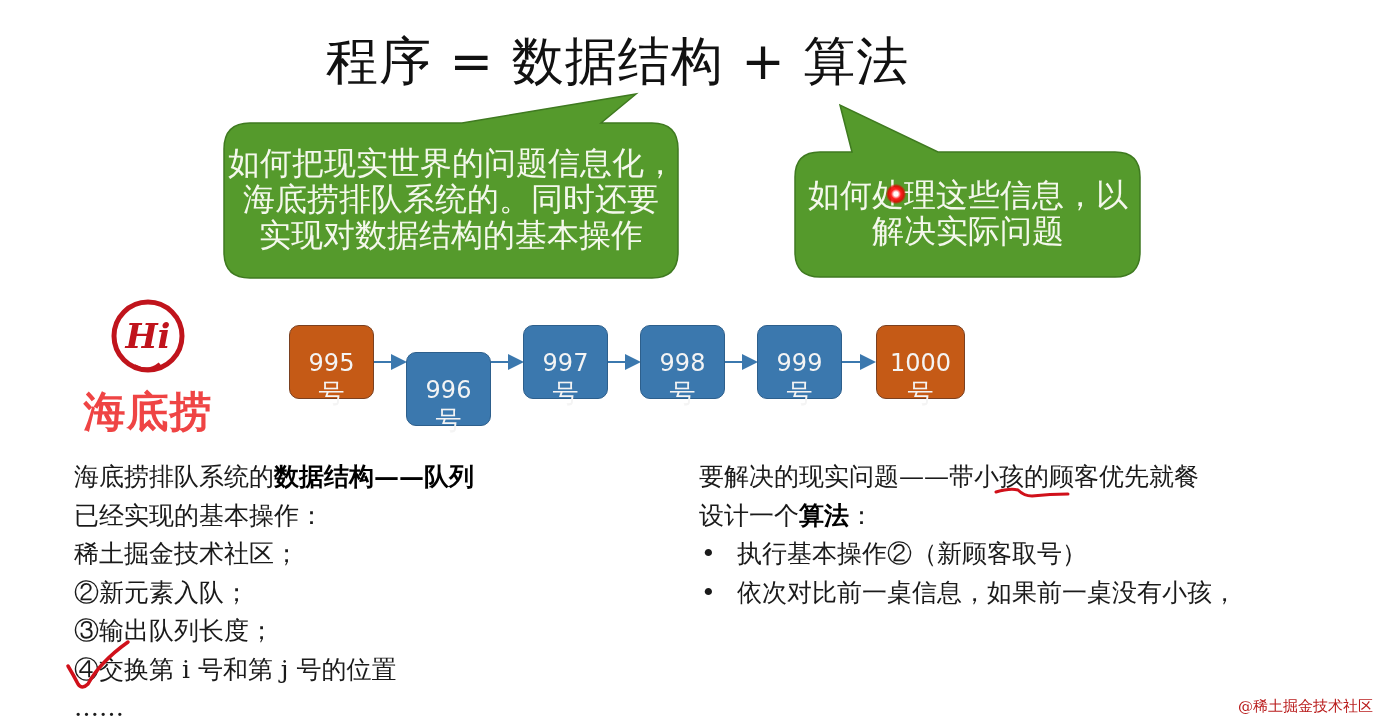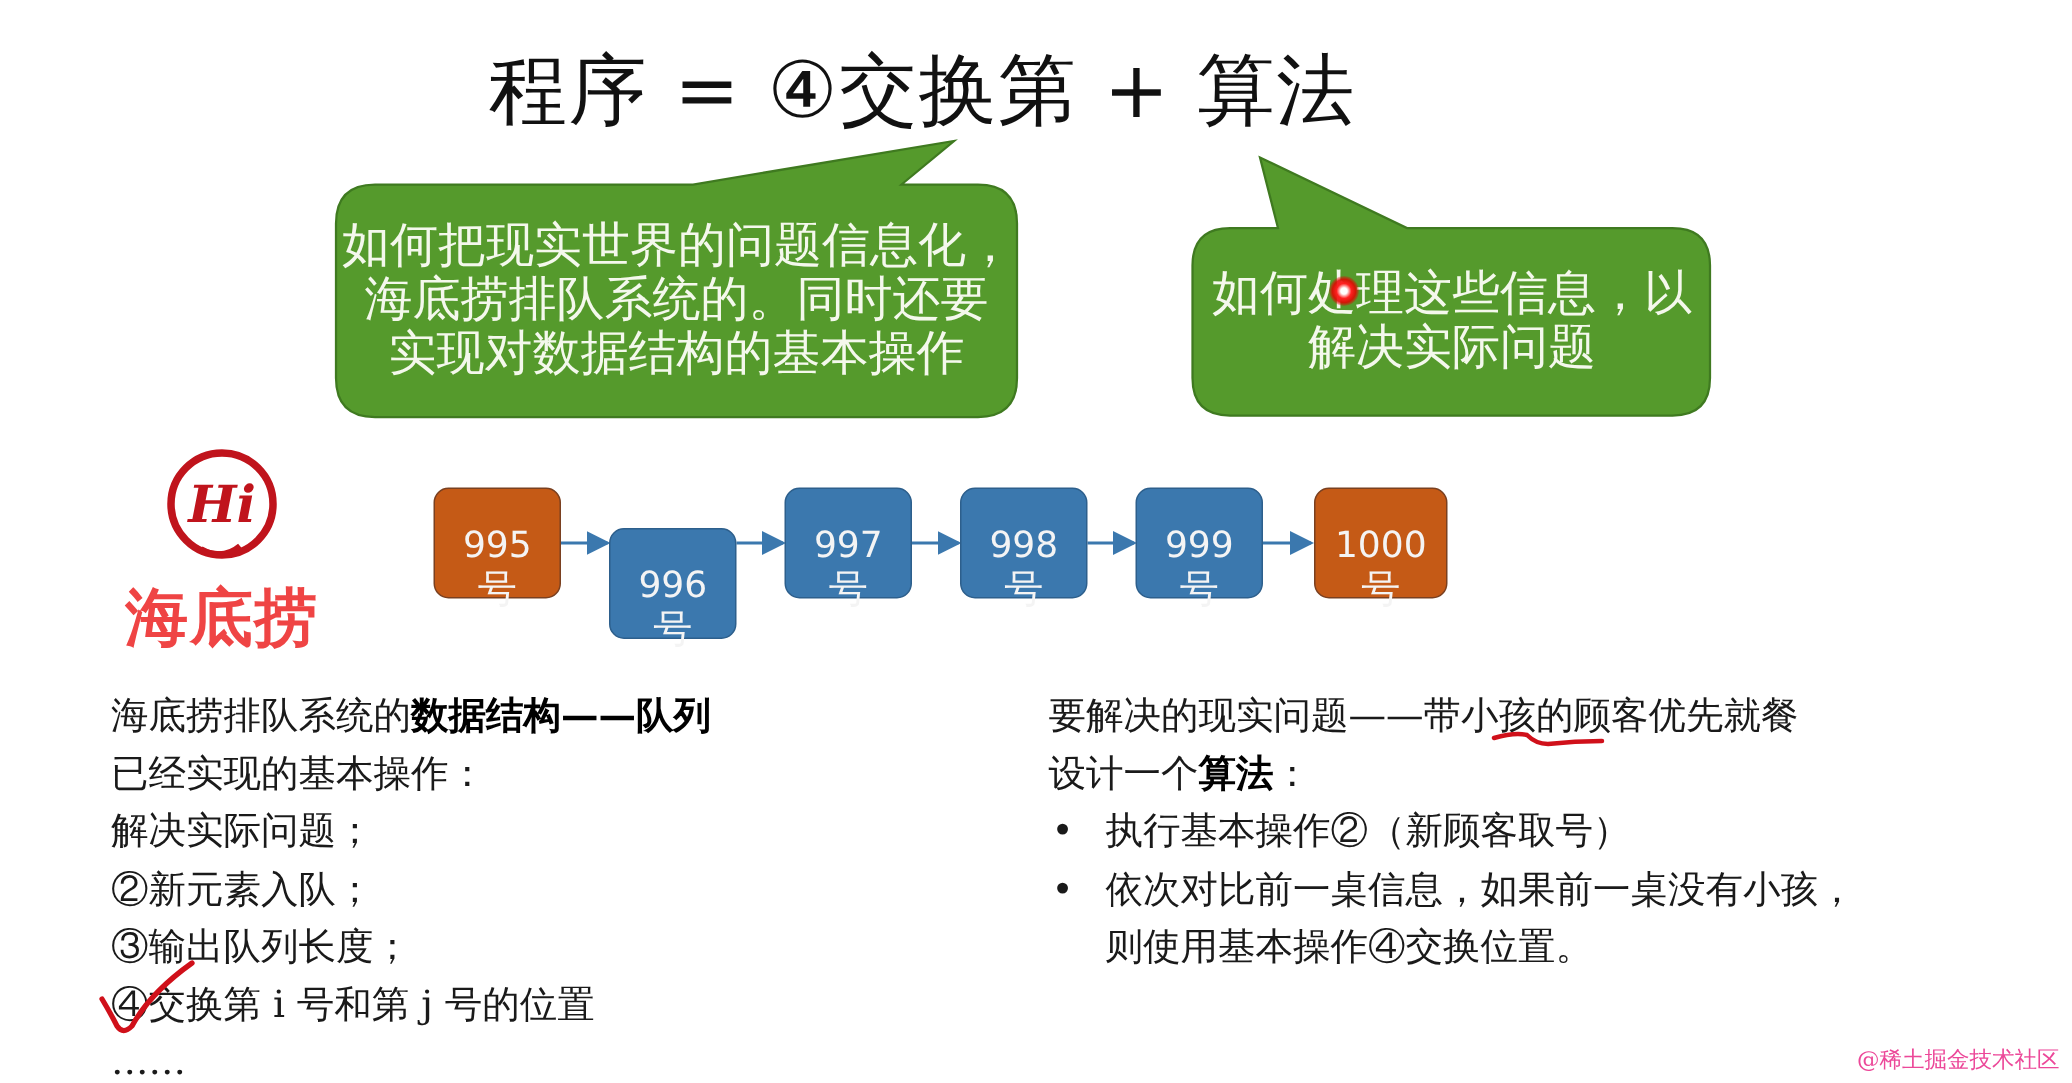--- a/index.html
+++ b/index.html
@@ -51,31 +51,31 @@
       font-size: 25px; line-height: 38.5px; color: #1a1a1a; white-space: nowrap;
     }
     .hl { color: #000000; font-weight: bold; }
     .bullet-row { position: relative; padding-left: 38px; }
     .bullet-row .dot { position: absolute; left: 2px; top: 0; }
     .cont { padding-left: 38px; }
 
     svg.ink { position: absolute; left: 0; top: 0; width: 1381px; height: 722px; pointer-events: none; }
 
     .watermark {
-      position: absolute; right: 8px; bottom: 6px; font-size: 15px; color: #ec4899;
+      position: absolute; right: 8px; bottom: 6px; font-size: 15px; color: #b91c1c;
       font-family: "DejaVu Serif", "Liberation Serif", serif;
     }
   </style>
 </head>
 <body>
 
 <div class="slide-title">
   <span>程序</span>
   <span>=</span>
-  <span>④交换第</span>
+  <span>数据结构</span>
   <span>+</span>
   <span>算法</span>
 </div>
 
 <svg class="bubbles" viewBox="0 0 1381 300">
   <path d="M250,123 L462,123 L636,94 L601,123 L652,123 Q678,123 678,149 L678,252 Q678,278 652,278 L250,278 Q224,278 224,252 L224,149 Q224,123 250,123 Z" fill="#559a2c" stroke="#3f7a20" stroke-width="1.5"></path>
   <path d="M820,152 L852,152 L840,105 L938,152 L1115,152 Q1140,152 1140,177 L1140,252 Q1140,277 1115,277 L820,277 Q795,277 795,252 L795,177 Q795,152 820,152 Z" fill="#559a2c" stroke="#3f7a20" stroke-width="1.5"></path>
 </svg>
 
 <div class="bubble-text b1">
@@ -133,21 +133,21 @@
 <div class="qnode orange" style="left:876px; width:89px;">
   <span class="n">1000</span>
   <span class="h">号</span>
 </div>
 
 <div class="left-block">
   <div>
     <span>海底捞排队系统的</span><span class="hl">数据结构——队列</span>
   </div>
   <div>已经实现的基本操作：</div>
-  <div>解决实际问题；</div>
+  <div>稀土掘金技术社区；</div>
   <div>②新元素入队；</div>
   <div>③输出队列长度；</div>
   <div>④交换第 i 号和第 j 号的位置</div>
   <div>……</div>
 </div>
 
 <div class="right-block">
   <div>
     <span>要解决的现实问题——</span><span>带小孩</span><span>的顾客优先就餐</span>
   </div>
@@ -155,21 +155,20 @@
     <span>设计一个</span><span class="hl">算法</span><span>：</span>
   </div>
   <div class="bullet-row">
     <span class="dot">•</span>
     <span>执行基本操作②（新顾客取号）</span>
   </div>
   <div class="bullet-row">
     <span class="dot">•</span>
     <span>依次对比前一桌信息，如果前一桌没有小孩，</span>
   </div>
-  <div class="cont">则使用基本操作④交换位置。</div>
 </div>
 
 <svg class="ink" viewBox="0 0 1381 722">
   <path d="M68,666 Q74,676 78,684 Q82,690 88,684 Q100,662 128,642" fill="none" stroke="#d0101a" stroke-width="3.5" stroke-linecap="round"></path>
   <path d="M996,492 Q1010,488 1018,490 Q1024,496 1032,496 Q1050,494 1068,494" fill="none" stroke="#d0101a" stroke-width="3" stroke-linecap="round"></path>
 </svg>
 
 <div class="watermark">@稀土掘金技术社区</div>
 
 </body></html>

